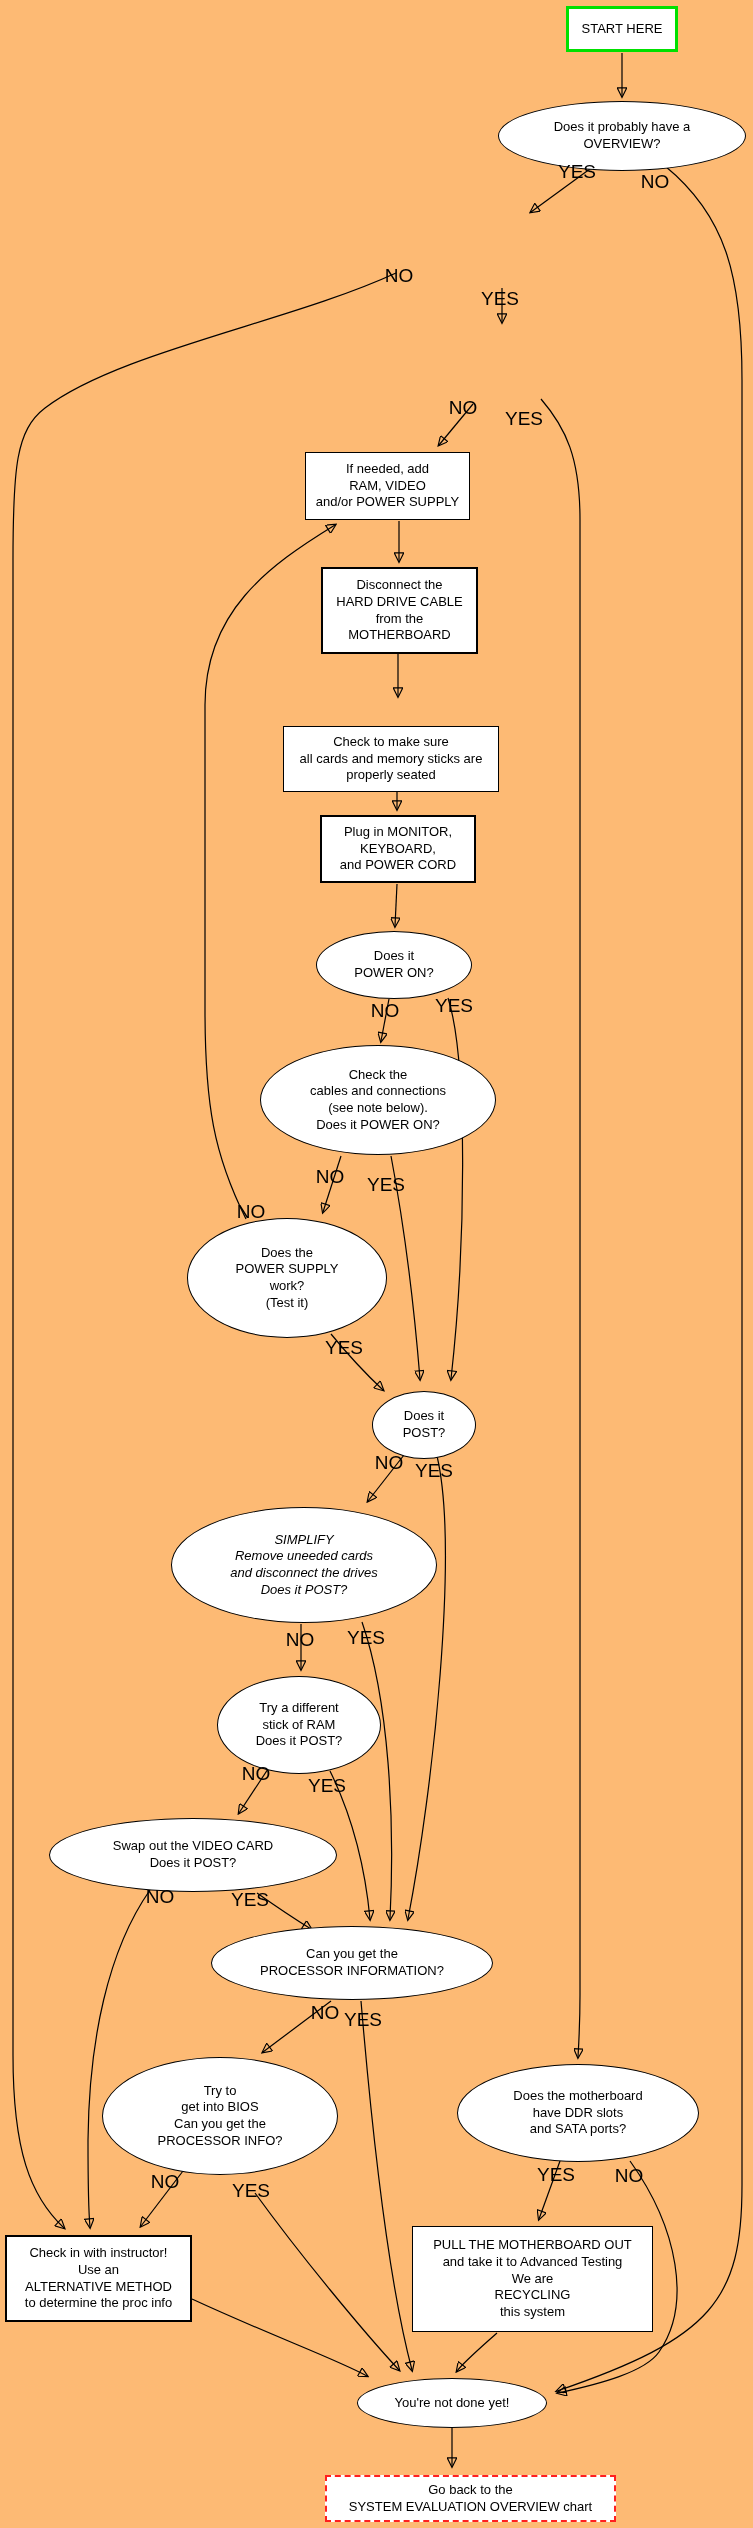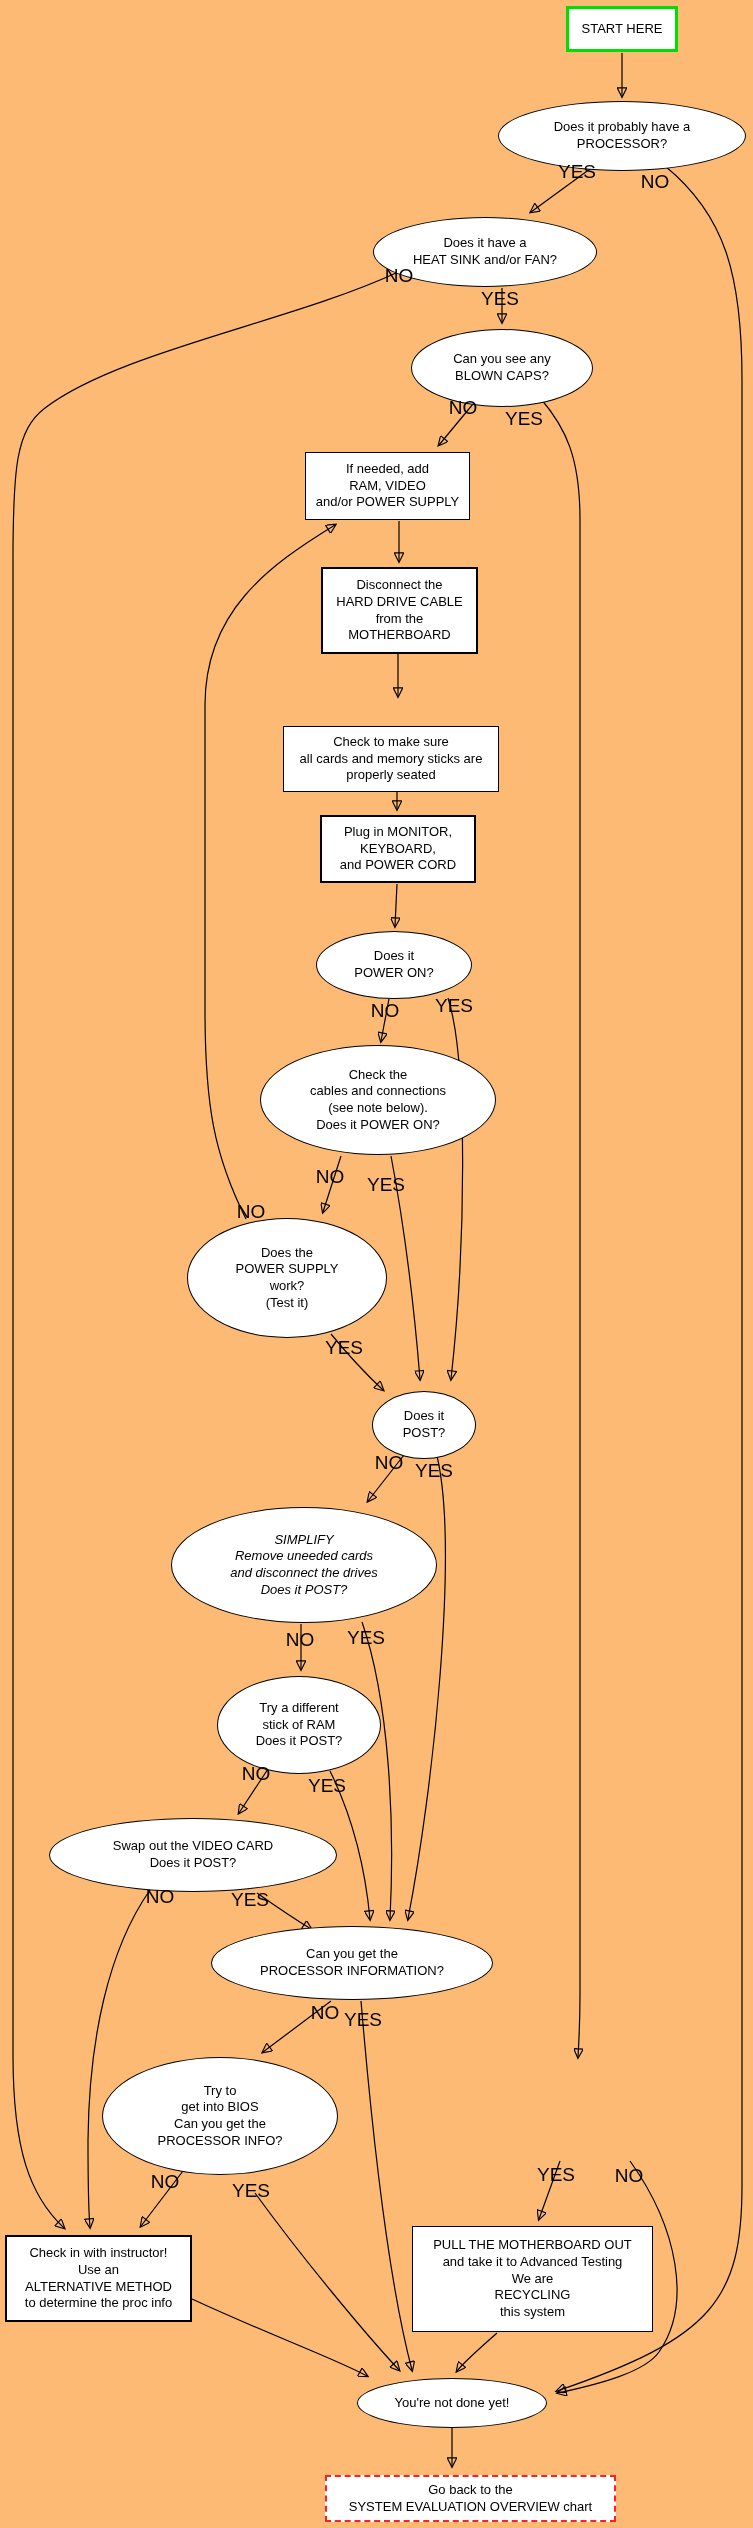--- a/index.html
+++ b/index.html
@@ -60,25 +60,21 @@
     <path marker-end="url(#arrow)" d="M255 2193 C300 2255 362 2330 399 2370" stroke="#000000"></path>
     <path marker-end="url(#arrow)" d="M560 2161 L539 2219" stroke="#000000"></path>
     <path marker-end="url(#arrow)" d="M630 2161 C678 2228 692 2305 659 2352 C645 2372 600 2384 558 2393" stroke="#000000"></path>
     <path marker-end="url(#arrow)" d="M192 2299 C272 2336 336 2359 367 2376" stroke="#000000"></path>
     <path marker-end="url(#arrow)" d="M497 2333 C478 2350 464 2362 457 2371" stroke="#000000"></path>
     <path marker-end="url(#arrow)" d="M452 2428 L452 2466" stroke="#000000"></path>
   </svg>
 
   <div class="node box start-box" style="left: 566px; top: 6px; width: 112px; height: 46px; border-color: rgb(0, 224, 0);">START HERE</div>
   <div class="node ellipse" style="left:498px;top:101px;width:248px;height:70px;">Does it probably have a
-PROCESSOR?</div>
-  <div class="node ellipse" style="left:373px;top:217px;width:224px;height:70px;">Does it have a
-HEAT SINK and/or FAN?</div>
-  <div class="node ellipse" style="left:411px;top:329px;width:182px;height:78px;">Can you see any
-BLOWN CAPS?</div>
+OVERVIEW?</div>
   <div class="node box" style="left:305px;top:452px;width:165px;height:68px;">If needed, add
 RAM, VIDEO
 and/or POWER SUPPLY</div>
   <div class="node box box-bold" style="left:321px;top:567px;width:157px;height:87px;">Disconnect the
 HARD DRIVE CABLE
 from the
 MOTHERBOARD</div>
   <div class="node box" style="left:283px;top:702px;width:216px;height:66px;margin-top:24px;">Check to make sure
 all cards and memory sticks are
 properly seated</div>
@@ -105,20 +101,23 @@
 stick of RAM
 Does it POST?</div>
   <div class="node ellipse" style="left:49px;top:1818px;width:288px;height:74px;">Swap out the VIDEO CARD
 Does it POST?</div>
   <div class="node ellipse" style="left:211px;top:1926px;width:282px;height:74px;">Can you get the
 PROCESSOR INFORMATION?</div>
   <div class="node ellipse" style="left:102px;top:2057px;width:236px;height:118px;">Try to
 get into BIOS
 Can you get the
 PROCESSOR INFO?</div>
+  <div class="node ellipse" style="left:457px;top:2064px;width:242px;height:98px;">Does the motherboard
+have DDR slots
+and SATA ports?</div>
   <div class="node box" style="left:412px;top:2226px;width:241px;height:106px;">PULL THE MOTHERBOARD OUT
 and take it to Advanced Testing
 We are
 RECYCLING
 this system</div>
   <div class="node box box-bold" style="left:5px;top:2235px;width:187px;height:87px;">Check in with instructor!
 Use an
 ALTERNATIVE METHOD
 to determine the proc info</div>
   <div class="node ellipse" style="left:357px;top:2378px;width:190px;height:50px;">You're not done yet!</div>

